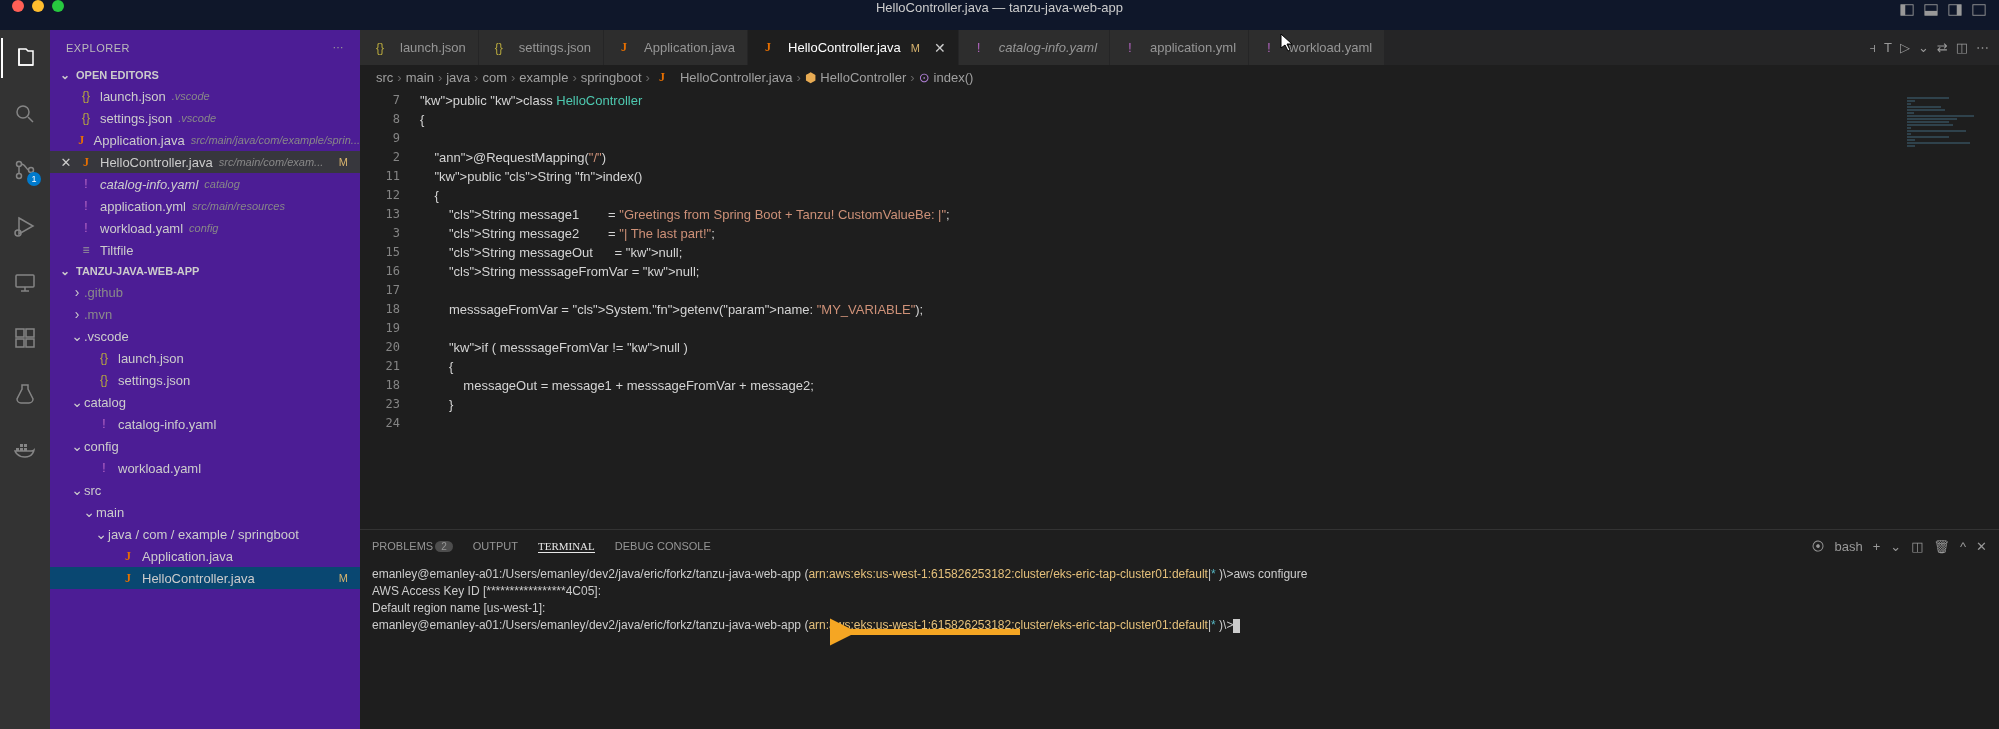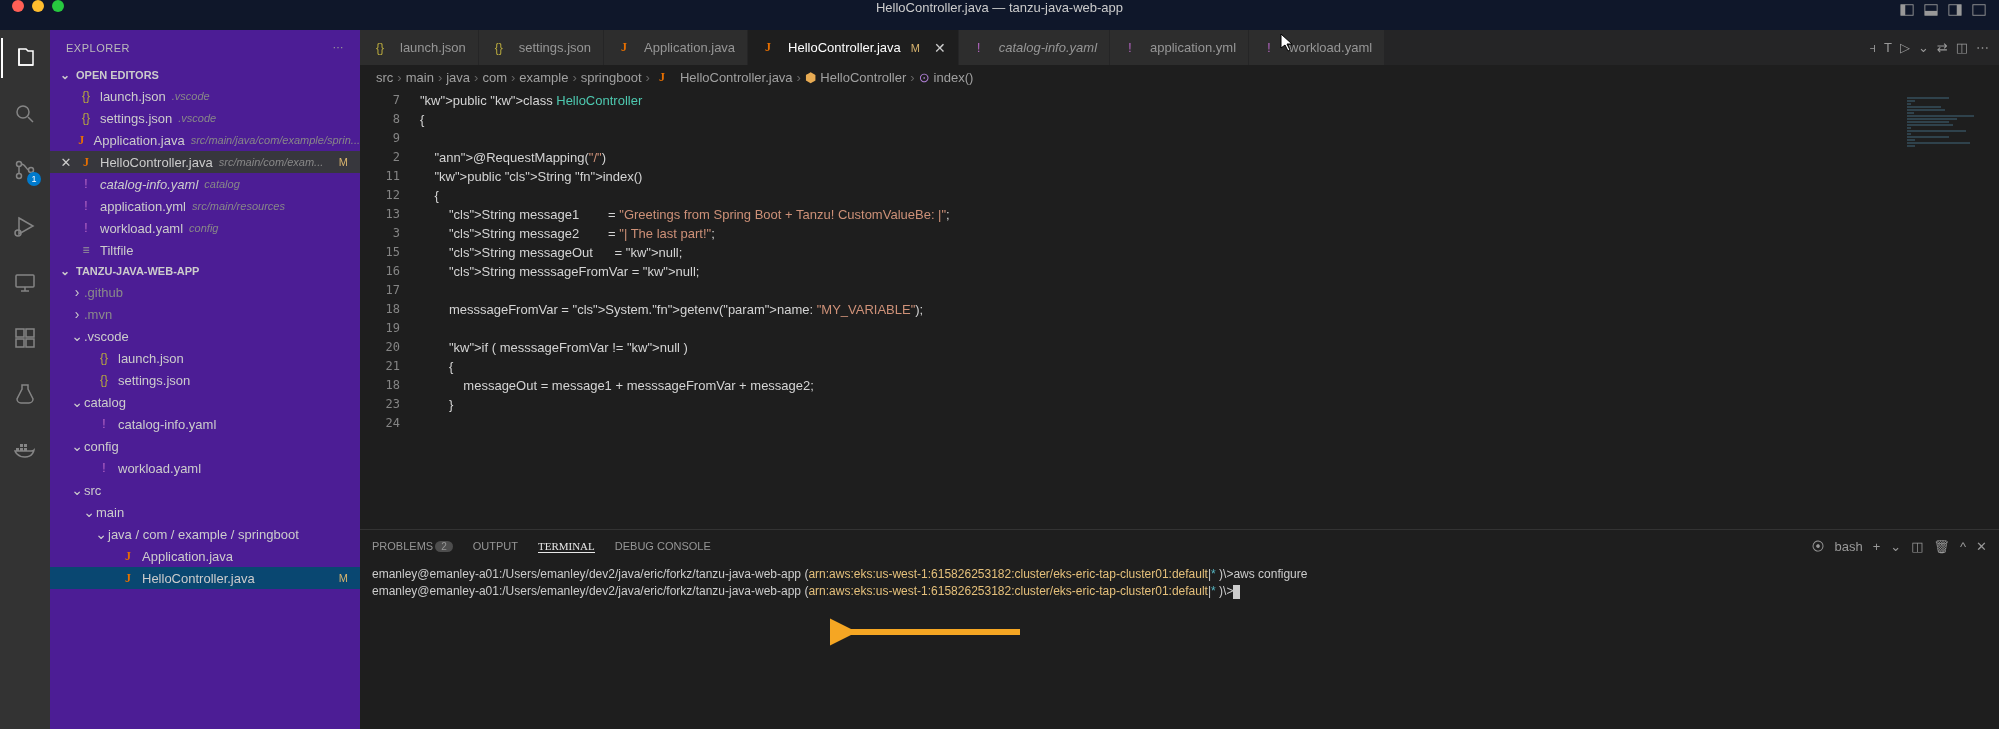--- a/index.html
+++ b/index.html
@@ -441,20 +441,22 @@
           <span>+</span>
           <span>⌄</span>
           <span>◫</span>
           <span>🗑</span>
           <span>^</span>
           <span>✕</span>
         </div>
       </div>
       <div class="terminal" id="terminal">
           <div>emanley@emanley-a01:/Users/emanley/dev2/java/eric/forkz/tanzu-java-web-app (<span class="aws-arn">arn:aws:eks:us-west-1:615826253182:cluster/eks-eric-tap-cluster01:default</span>|<span class="star">*</span> )\&gt;aws configure</div>
+          <div>AWS Access Key ID [*****************4C05]:</div>
+          <div>Default region name [us-west-1]:</div>
           <div>emanley@emanley-a01:/Users/emanley/dev2/java/eric/forkz/tanzu-java-web-app (<span class="aws-arn">arn:aws:eks:us-west-1:615826253182:cluster/eks-eric-tap-cluster01:default</span>|<span class="star">*</span> )\&gt;<span class="terminal-cursor"></span></div>
 
       <svg class="arrow-annotation" width="200" height="30">
             <defs>
               <marker id="ah" markerWidth="12" markerHeight="12" refX="2" refY="6" orient="auto">
                 <polygon points="12,0 0,6 12,12" fill="#f5a623"></polygon>
               </marker>
             </defs>
             <line x1="190" y1="15" x2="15" y2="15" stroke="#f5a623" stroke-width="6" marker-end="url(#ah)"></line>
           </svg>

